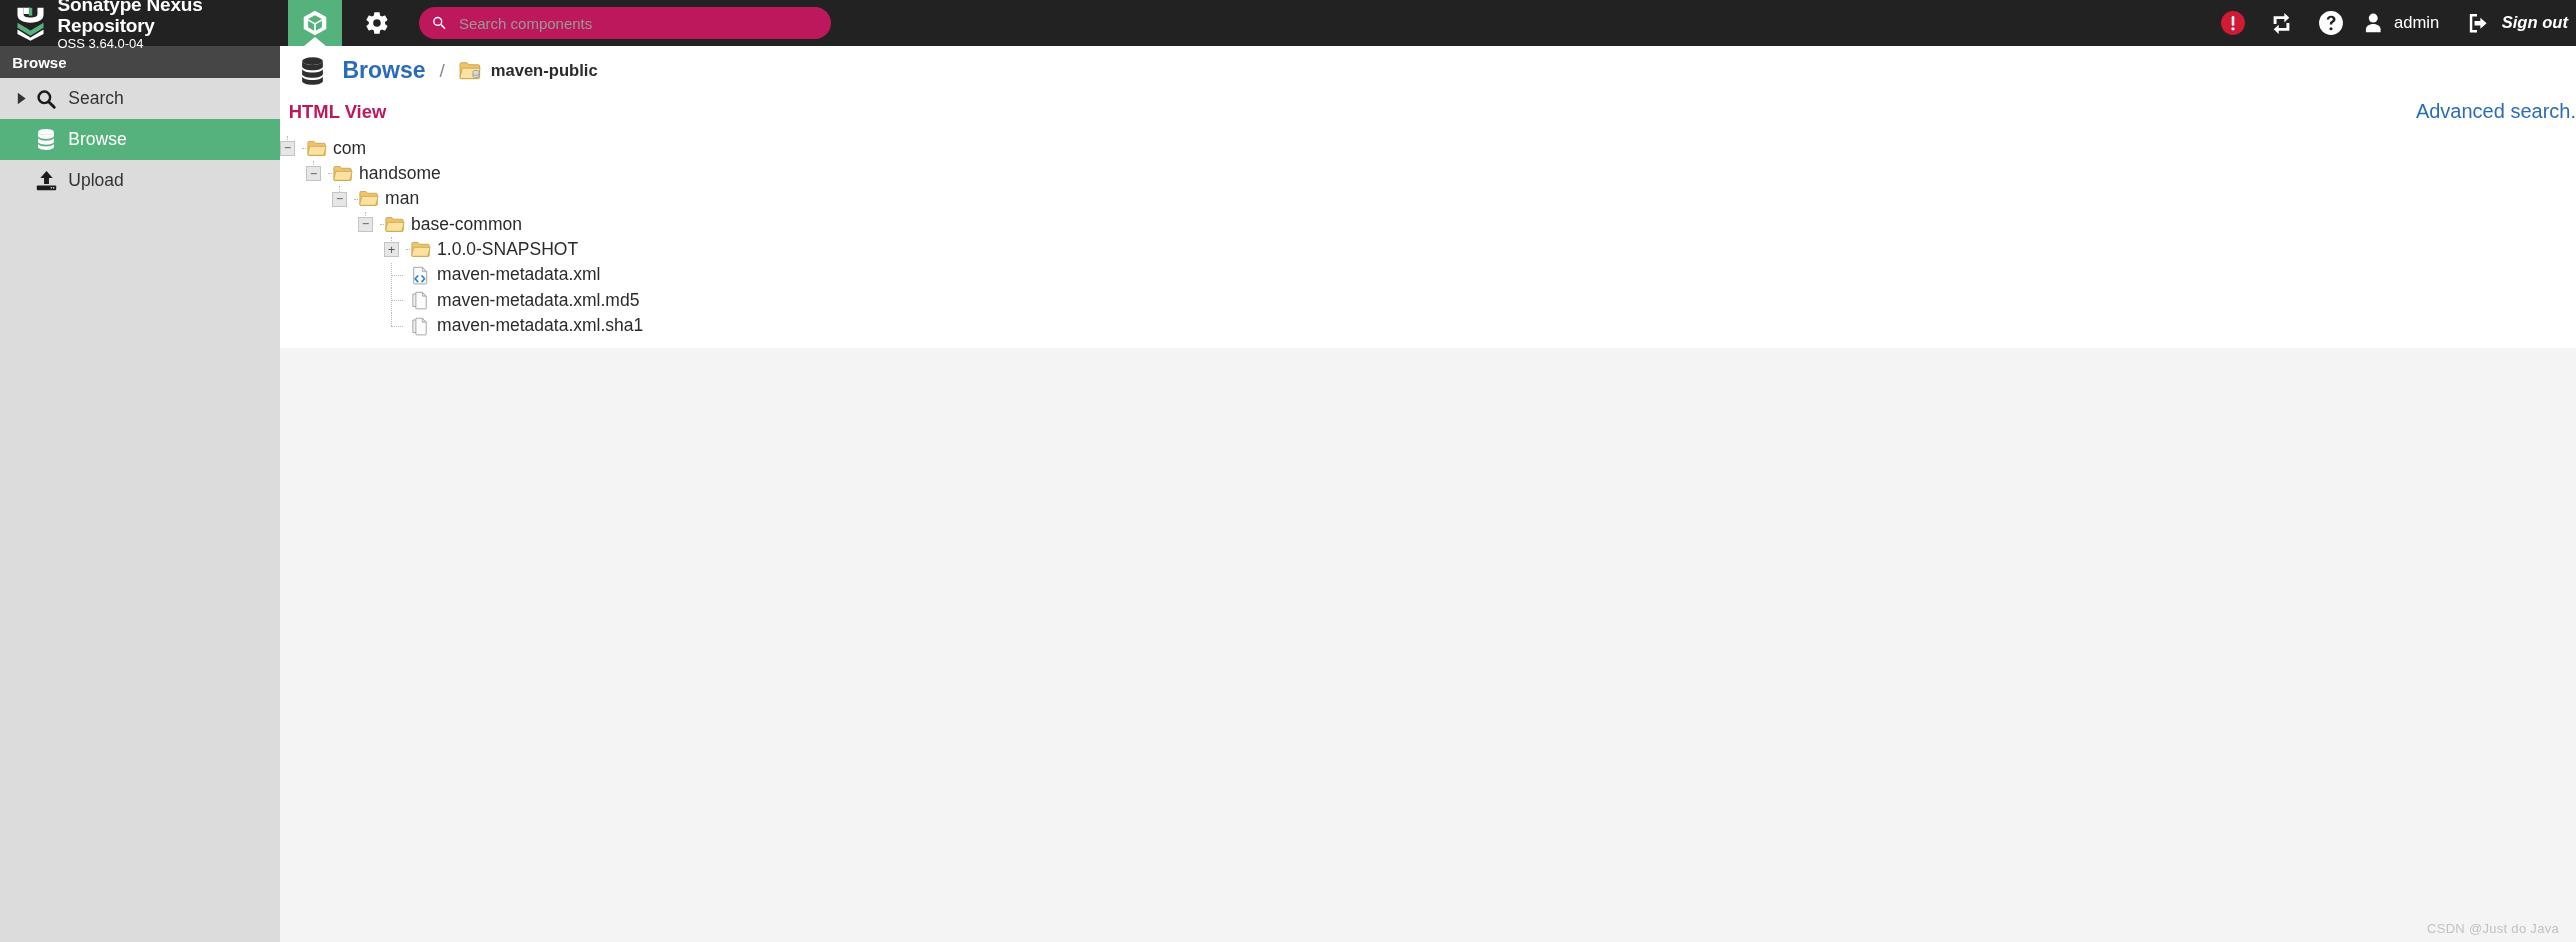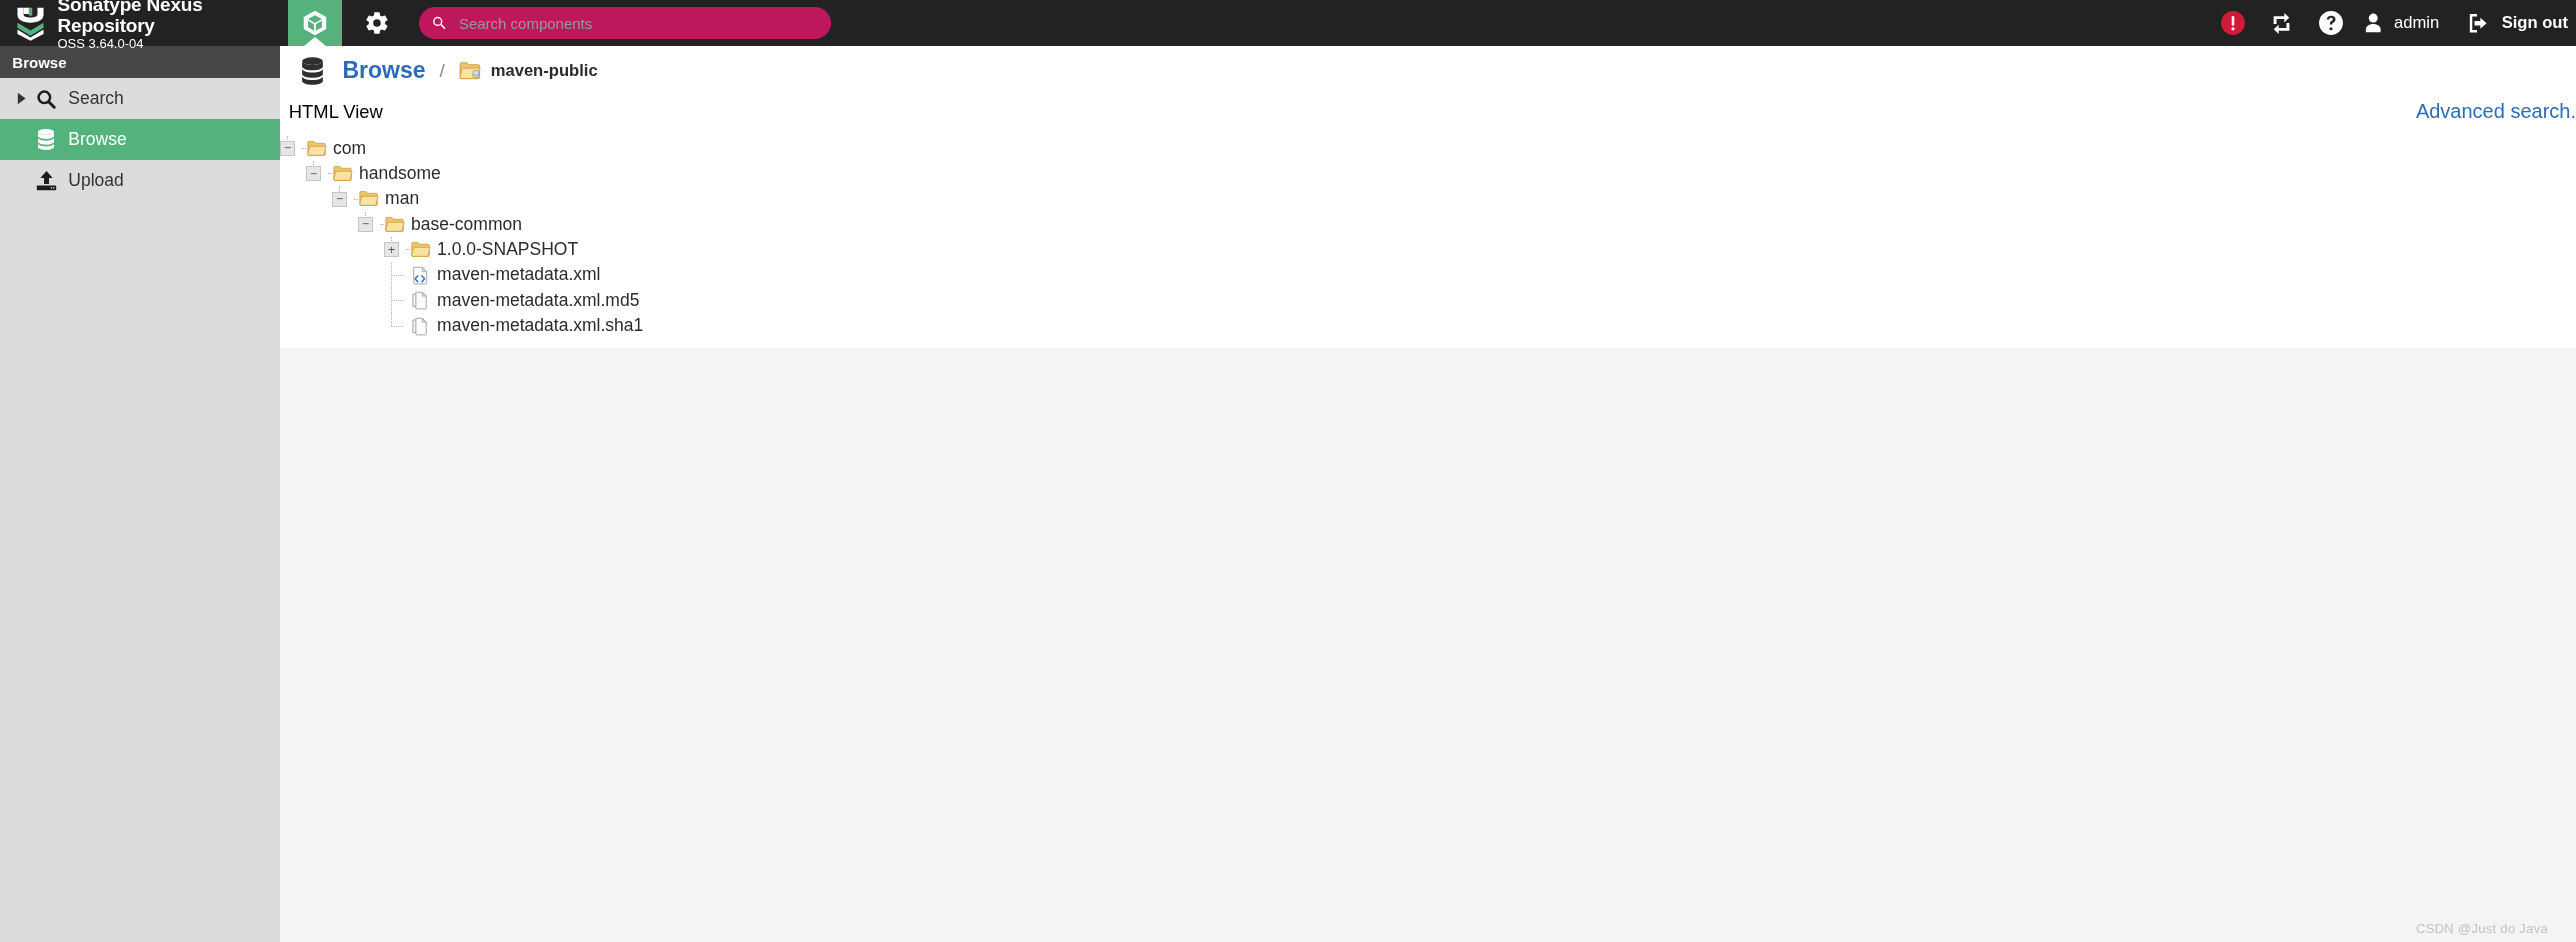--- a/index.html
+++ b/index.html
@@ -41,21 +41,21 @@
     background:transparent; border:none; outline:none; color:#cfcfcf;
     font-size:15px; font-family:"Liberation Sans", sans-serif; margin-left:10.5px; width:100%;
   }
   .searchbox .sinput::placeholder { color:#999999; }
 
   .topbar-spacer { flex:1 1 auto; }
   .topbar-right { display:flex; align-items:center; padding-right:8px; gap:0px; }
   .tb-icon { width:49px; height:46px; display:flex; align-items:center; justify-content:center; }
   .tb-user { display:flex; align-items:center; margin-left:5.3px; margin-right:26px; }
   .tb-user-label { color:#ffffff; font-size:16.6px; margin-left:8.8px; }
-  .tb-signout { display:flex; align-items:center; }
+  .tb-signout { display:flex; align-items:center;font-style:italic; }
   .tb-signout-label { color:#ffffff; font-size:16.6px; font-weight:bold; margin-left:10.5px; }
 
   
   .body { display:flex; flex:1 1 auto; min-height:0; }
 
   
   .sidebar { width:280px; flex:0 0 280px; background:#dcdcdc; display:flex; flex-direction:column; }
   .sidebar-head {
     height:32px; background:#464646; color:#ffffff; font-size:15px; font-weight:bold;
     display:flex; align-items:center; padding-left:12.3px; flex:0 0 32px;
@@ -77,21 +77,21 @@
   .bc-dbicon { margin-right:16px; display:flex; align-items:center; }
   .bc-browse { color:#2b6cb8; font-size:23px; font-weight:bold; cursor:pointer; }
   .bc-sep { color:#8a8a8a; font-size:19px; margin:0 14px; }
   .bc-folder { margin-right:8.8px; display:flex; align-items:center; }
   .bc-repo { color:#2b2b2b; font-size:16.6px; font-weight:bold; }
 
   .linkrow {
     display:flex; align-items:center; justify-content:space-between;
     padding:5.3px 0 12.3px 8.8px; background:#ffffff;
   }
-  .link-blue { color:#000000; font-size:18.4px; cursor:pointer; }
+  .link-blue { color:#be185d; font-size:18.4px; cursor:pointer;font-weight:bold; }
   .link-right { color:#2b6cb8; font-size:20px; cursor:pointer; white-space:nowrap; }
 
   
   .tree { background:#ffffff; padding-bottom:8.8px; }
   .tree-row { display:flex; align-items:center; height:25.4px; white-space:nowrap; }
   .guide { width:26px; height:25.4px; flex:0 0 26px; position:relative; }
   .toggle {
     width:15px; height:15px; flex:0 0 15px; background:#e6e6e6; border:0.9px solid #c4c4c4;
     display:flex; align-items:center; justify-content:center; position:relative;
     font-size:12.3px; line-height:1; color:#555555; cursor:pointer; margin-right:3.5px;
@@ -108,21 +108,21 @@
     content:""; position:absolute; left:7px; top:0; height:12.3px; width:0; border-left:0.9px dotted #b9b9b9;
   }
   .elbow::after {
     content:""; position:absolute; left:7px; top:12.3px; width:12.3px; height:0; border-top:0.9px dotted #b9b9b9;
   }
   .elbow.cont::before { bottom:0; height:auto; }
   .node-icon { width:21px; flex:0 0 21px; display:flex; align-items:center; justify-content:center; margin-right:6.1px; }
   .node-label { font-size:17.5px; color:#2b2b2b; line-height:1; cursor:pointer; }
 
   .watermark {
-    position:absolute; right:28px; bottom:7px; color:#c2c2c2; font-size:13px;
+    position:absolute; right:17px; bottom:7px; color:#c2c2c2; font-size:13px;
     font-family:"Liberation Sans", sans-serif; letter-spacing:0.3px;
   }
 </style>
 </head>
 <body>
 
 <div class="app">
 
   <div class="topbar">
 

